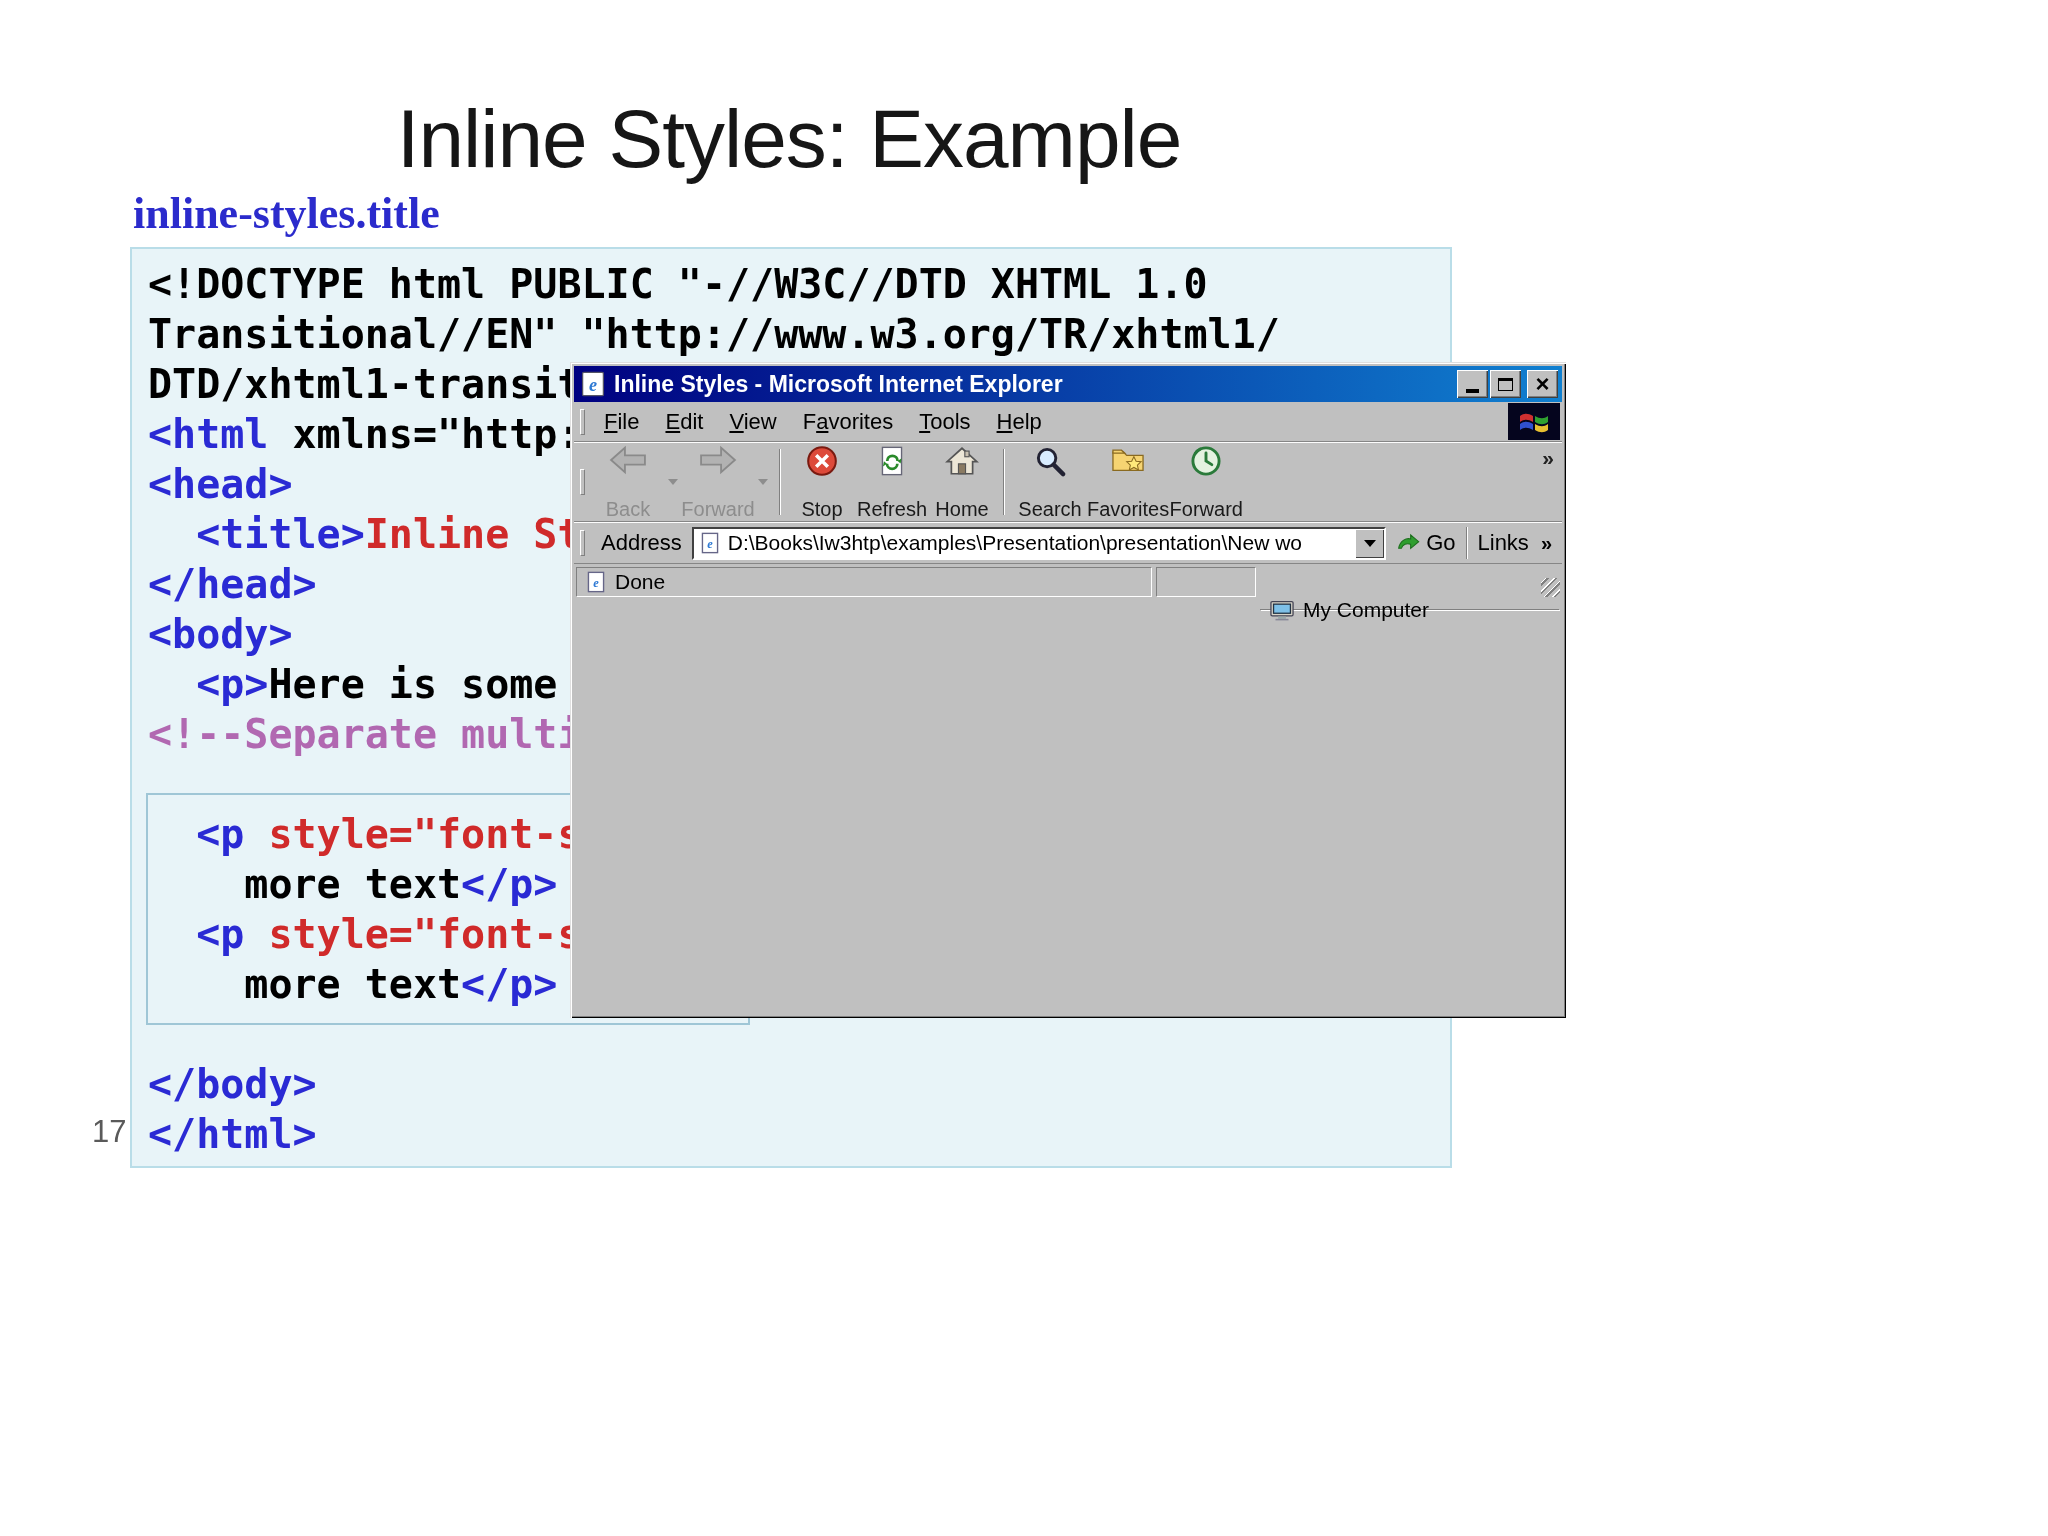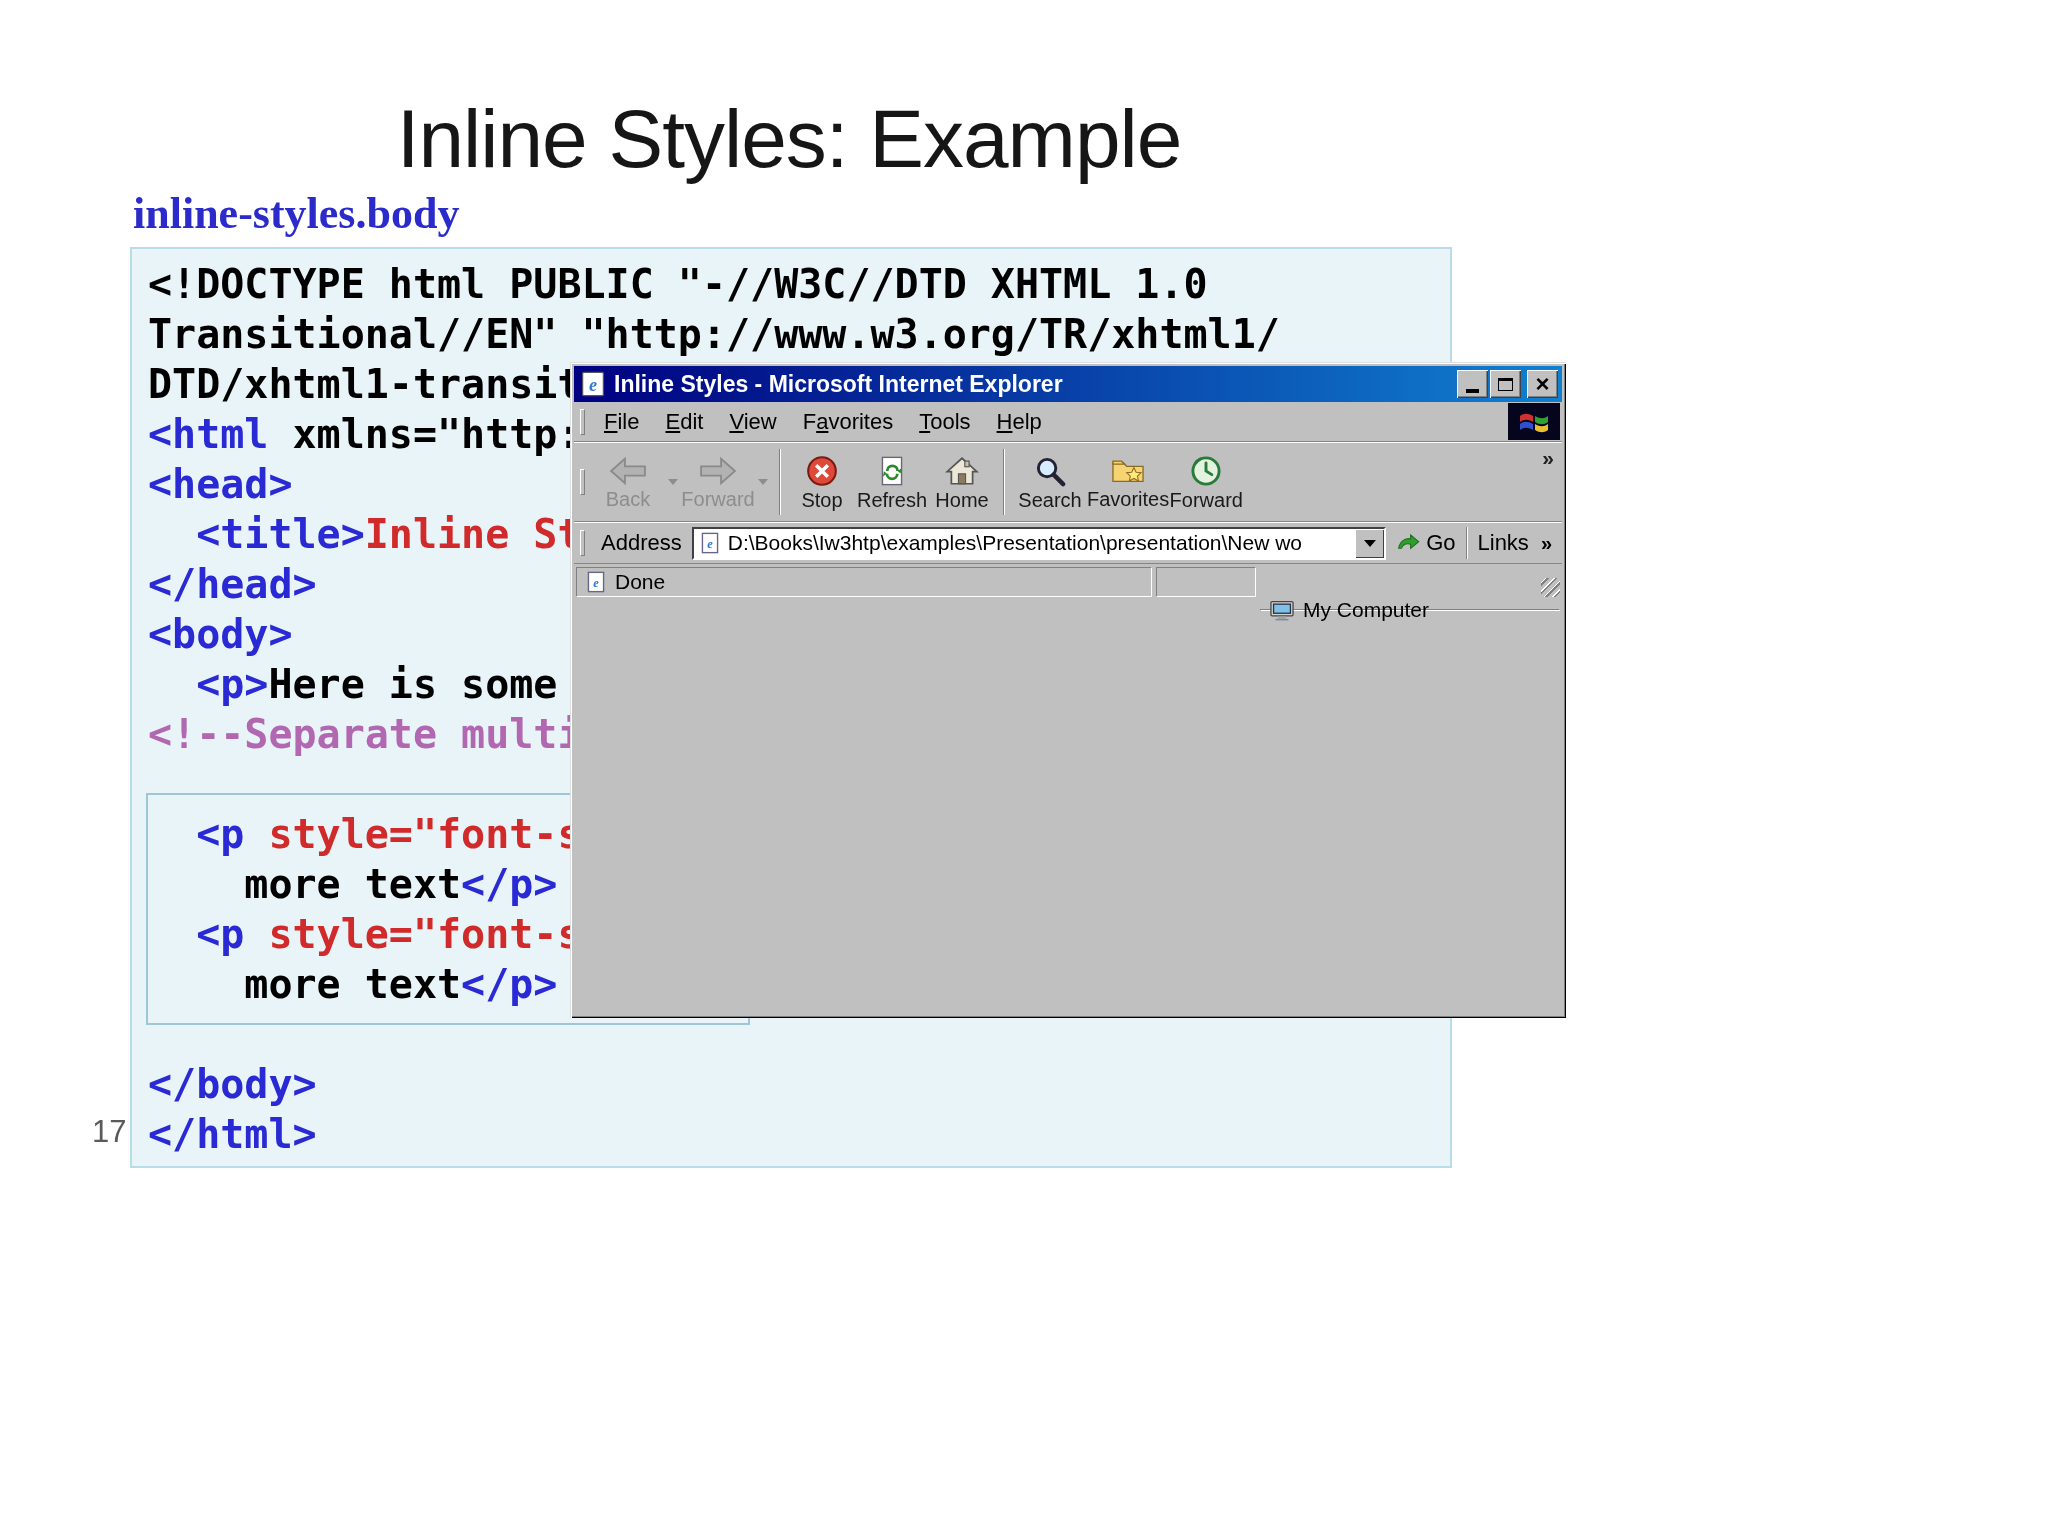--- a/index.html
+++ b/index.html
@@ -51,21 +51,21 @@
              padding-left:4px; border-bottom:1px solid #868686; }
   .drag-handle { width:5px; height:26px; margin:0 6px 0 2px; flex:none;
                  border:1px solid; border-color:#ffffff #808080 #808080 #ffffff; }
   .menu-items { display:flex; }
   .menu-item { font-size:22px; color:#000; padding:5px 13px; }
   .win-logo { position:absolute; right:2px; top:1px; width:52px; height:37px; background:#05051e;
               display:flex; align-items:center; justify-content:center; }
 
   .toolbar { height:80px; flex:none; display:flex; align-items:center; position:relative;
              padding:2px 10px 2px 4px; border-top:1px solid #fdfdfd; border-bottom:1px solid #868686; }
-  .tb-btn { display:flex; flex-direction:column; align-items:center; justify-content:center;
+  .tb-btn { display:flex; flex-direction:column; align-items:center; justify-content:space-between;
             min-width:74px; height:74px; gap:3px; }
   .tb-btn.narrow { min-width:66px; }
   .tb-label { font-size:20px; color:#1a1a1a; line-height:20px; }
   .tb-btn.disabled .tb-label { color:#8d8d8d; }
   .tb-dd { width:16px; height:74px; display:flex; align-items:center; justify-content:center; }
   .tri-gray { width:0; height:0; border-left:5px solid transparent; border-right:5px solid transparent;
               border-top:6px solid #8d8d8d; }
   .tb-sep { width:2px; height:66px; margin:0 8px; border-left:1px solid #808080; border-right:1px solid #fff; }
   .tb-chevron { position:absolute; right:8px; top:3px; font-size:21px; font-weight:bold; color:#222; }
 
@@ -119,21 +119,21 @@
   .s-icon { display:flex; align-items:center; }
   .grip { position:absolute; right:2px; bottom:1px; width:19px; height:19px;
           background:repeating-linear-gradient(135deg, transparent 0 3px, #ffffff 3px 4px, #808080 4px 6px); }
 </style>
 </head>
 <body>
 
 <div class="slide">
 
   <div class="slide-title">Inline Styles: Example</div>
-  <div class="filename">inline-styles.body</div>
+  <div class="filename">inline-styles.title</div>
 
   <div class="code-block">
     <div class="code-lines">
         <div class="code-line"><span class="c-k">&lt;!DOCTYPE html PUBLIC "-//W3C//DTD XHTML 1.0</span></div>
         <div class="code-line"><span class="c-k">Transitional//EN" "http://www.w3.org/TR/xhtml1/</span></div>
         <div class="code-line"><span class="c-k">DTD/xhtml1-transit</span></div>
         <div class="code-line"><span class="c-t">&lt;html</span><span class="c-k"> xmlns="http:</span></div>
         <div class="code-line"><span class="c-t">&lt;head&gt;</span></div>
         <div class="code-line"><span class="c-k">  </span><span class="c-t">&lt;title&gt;</span><span class="c-r">Inline St</span></div>
         <div class="code-line"><span class="c-t">&lt;/head&gt;</span></div>

